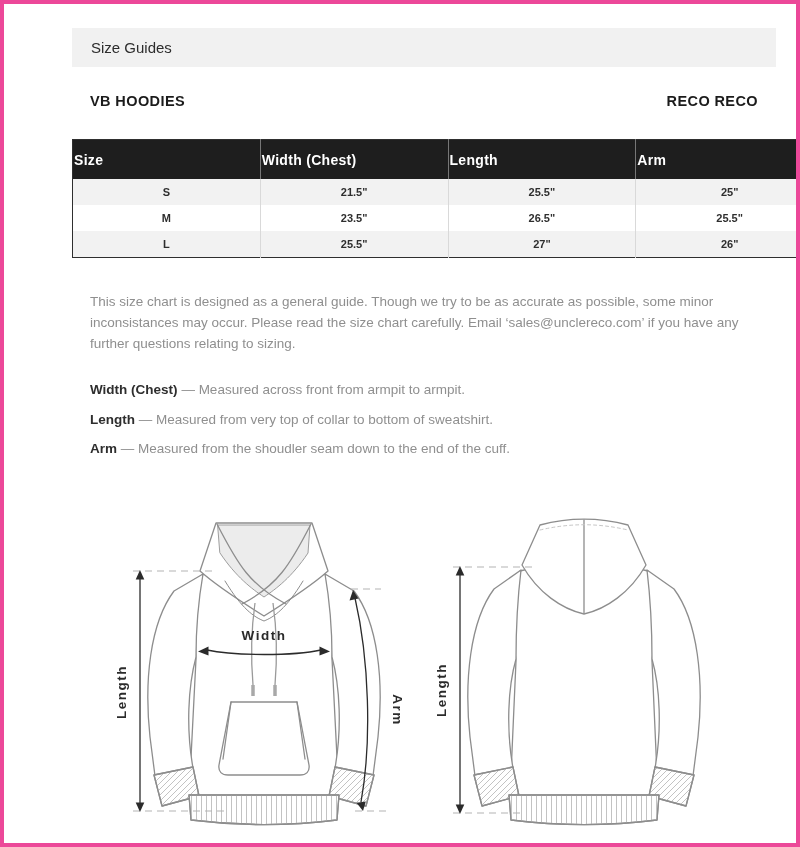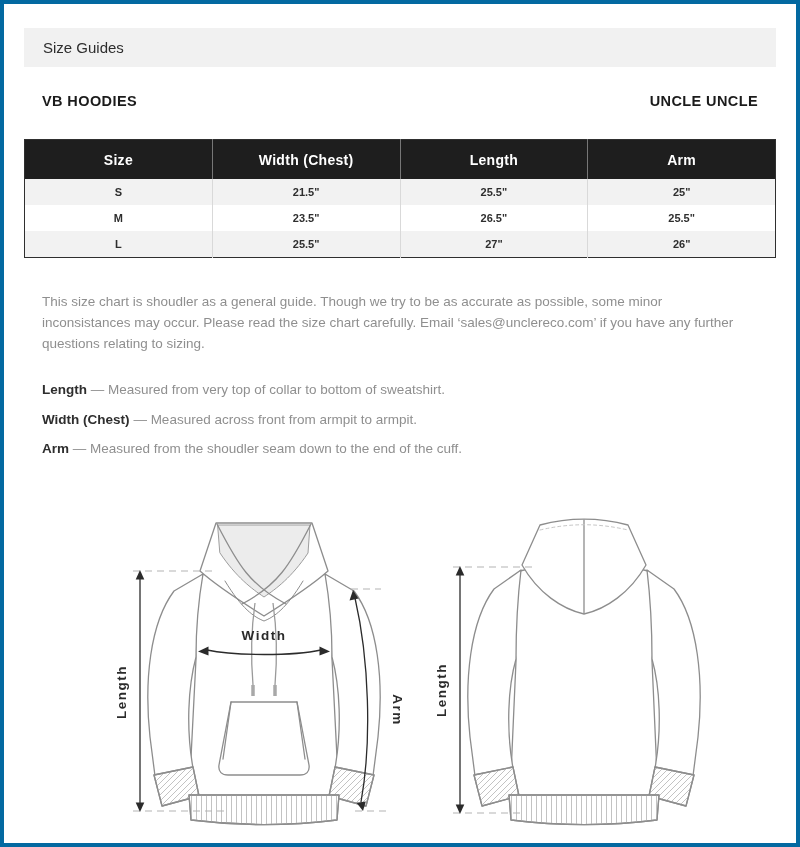--- a/index.html
+++ b/index.html
@@ -3,41 +3,41 @@
 <meta charset="utf-8">
 <style>
   html,body { margin:0; padding:0; }
   body {
     width:800px; height:847px; background:#ffffff;
     font-family:"Liberation Sans", sans-serif;
     position:relative;
   }
   .frame {
     position:absolute; inset:0; box-sizing:border-box;
-    border:4px solid #0369a1; background:#fff; overflow:hidden;
+    border:4px solid #ec4899; background:#fff; overflow:hidden;padding-left:48px;
   }
   .title-bar {
     margin:24px 20px 0 20px; height:39px; background:#f1f1f1;
     display:flex; align-items:center; padding-left:19px;
     font-size:15px; color:#2d2d2d;
   }
   .product-row {
     margin:0 20px; padding:0 18px; height:68px;
     display:flex; justify-content:space-between; align-items:center;
     font-weight:bold; font-size:14.5px; letter-spacing:.4px; color:#1b1b1b;
   }
   table.size-table {
     margin:4px 20px 0 20px; width:752px;
     border-collapse:collapse; table-layout:fixed;
     border:1px solid #2f2f2f;
   }
   table.size-table th {
     background:#1e1e1e; color:#ffffff; height:37px;
     font-size:14px; font-weight:600; letter-spacing:.3px;
-    border-left:1px solid #777; text-align:center;
+    border-left:1px solid #777; text-align:left;
   }
   table.size-table th:first-child { border-left:none; }
   table.size-table td {
     height:24px; text-align:center; font-size:11px; font-weight:600;
     color:#2e2e2e; border-left:1px solid #d9d9d9;
   }
   table.size-table td:first-child { border-left:none; }
   table.size-table tbody tr:nth-child(odd)  { background:#f2f2f2; }
   table.size-table tbody tr:nth-child(even) { background:#ffffff; }
   .disclaimer {
@@ -56,21 +56,21 @@
 <body>
 
 <div class="frame">
 
   <div class="title-bar">
     <span>Size Guides</span>
   </div>
 
   <div class="product-row">
     <span>VB HOODIES</span>
-    <span>UNCLE UNCLE</span>
+    <span>RECO RECO</span>
   </div>
 
   <table class="size-table">
     <thead>
       <tr>
           <th>Size</th>
           <th>Width (Chest)</th>
           <th>Length</th>
           <th>Arm</th>
         </tr>
@@ -90,25 +90,25 @@
         </tr>
         <tr>
           <td>L</td>
           <td>25.5"</td>
           <td>27"</td>
           <td>26"</td>
         </tr>
       </tbody>
   </table>
 
-  <p class="disclaimer">This size chart is shoudler as a general guide. Though we try to be as accurate as possible, some minor inconsistances may occur. Please read the size chart carefully. Email ‘sales@unclereco.com’ if you have any further questions relating to sizing.</p>
+  <p class="disclaimer">This size chart is designed as a general guide. Though we try to be as accurate as possible, some minor inconsistances may occur. Please read the size chart carefully. Email ‘sales@unclereco.com’ if you have any further questions relating to sizing.</p>
 
   <div class="defs">
+    <p class="def-line"><span class="term">Width (Chest)</span><span class="rest"> — Measured across front from armpit to armpit.</span></p>
     <p class="def-line"><span class="term">Length</span><span class="rest"> — Measured from very top of collar to bottom of sweatshirt.</span></p>
-    <p class="def-line"><span class="term">Width (Chest)</span><span class="rest"> — Measured across front from armpit to armpit.</span></p>
     <p class="def-line"><span class="term">Arm</span><span class="rest"> — Measured from the shoudler seam down to the end of the cuff.</span></p>
   </div>
 
   <div class="diagrams">
 
     <svg class="fig" width="320" height="342" viewBox="0 0 320 342">
       <defs>
         <pattern id="vh_f" width="5" height="8" patternUnits="userSpaceOnUse">
           <path d="M2.5 0 V8" stroke="#c3c3c3" stroke-width="1" fill="none"></path>
         </pattern>

